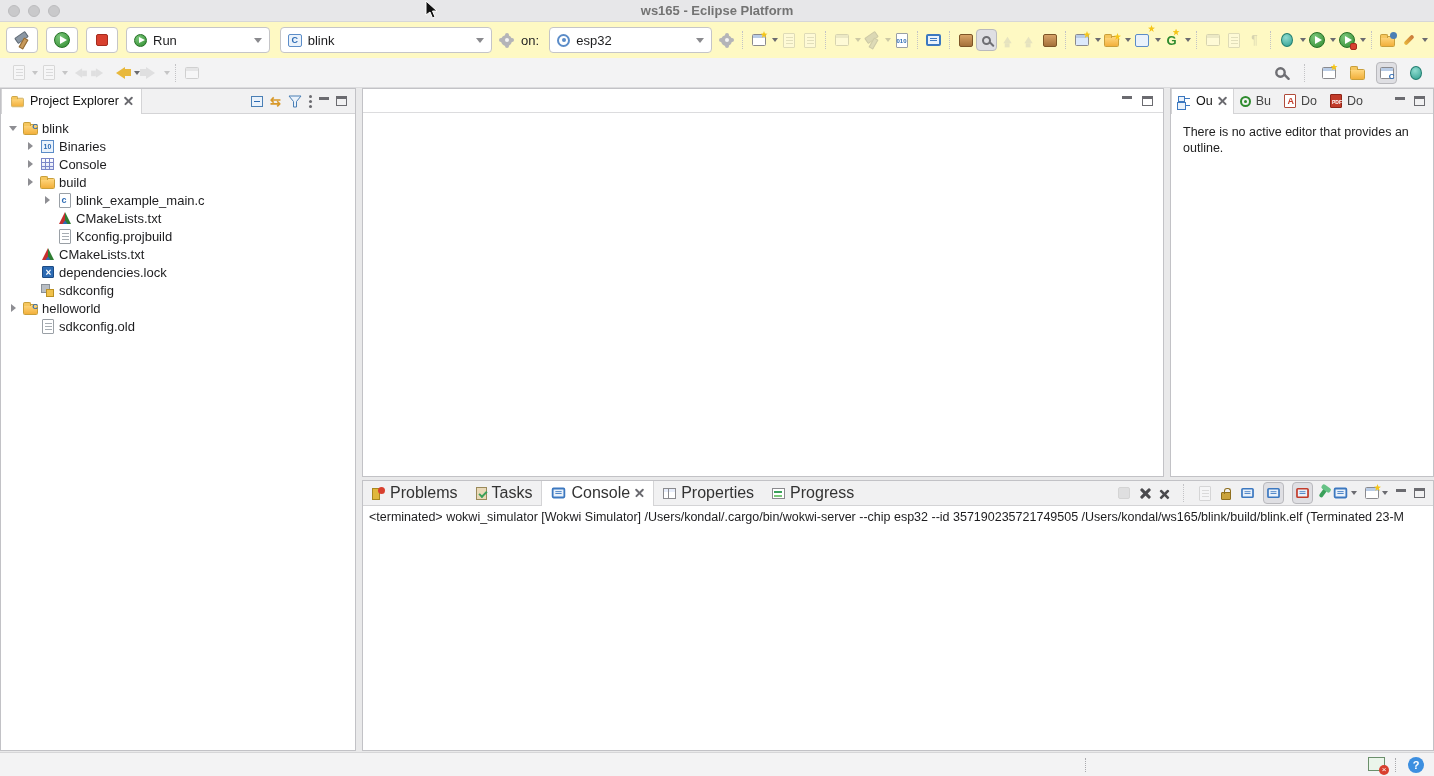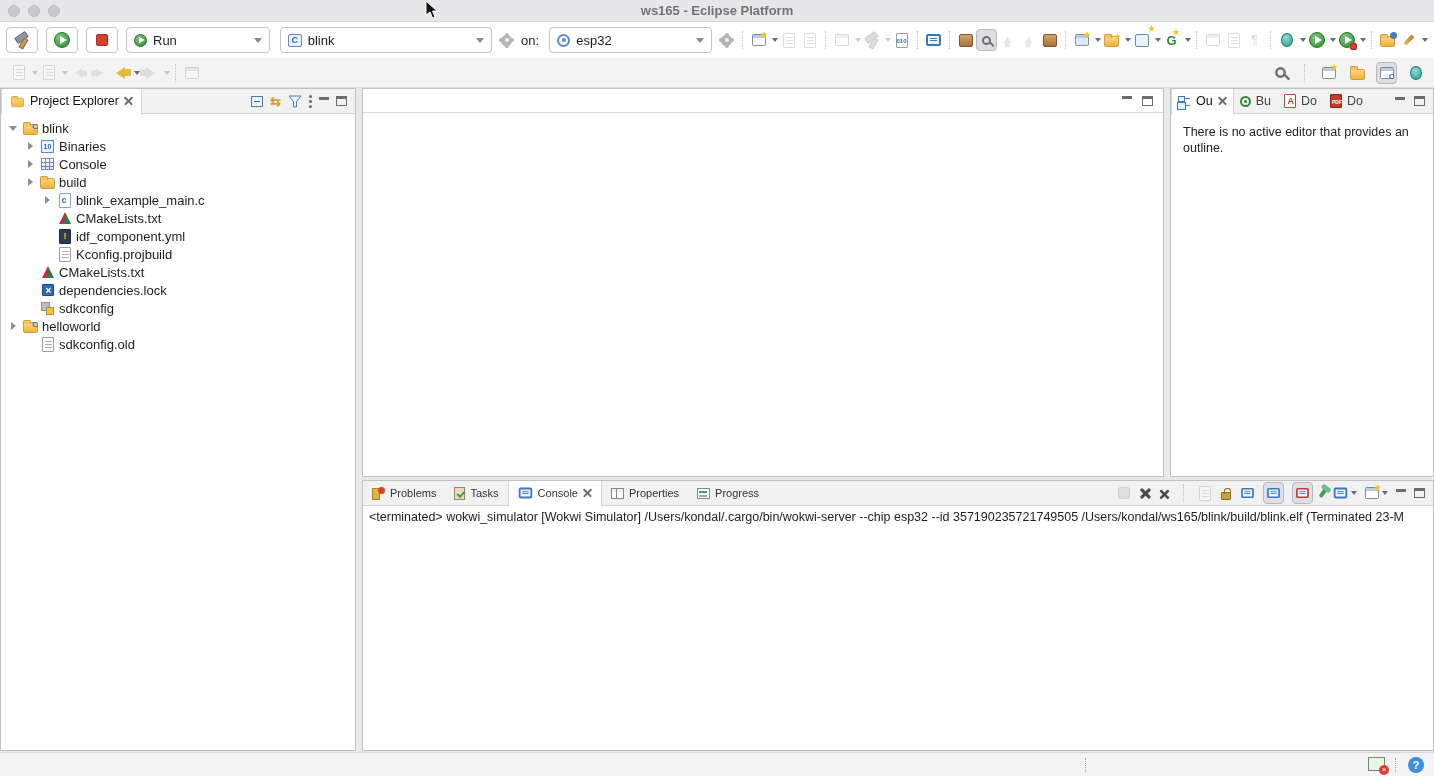--- a/index.html
+++ b/index.html
@@ -6,21 +6,21 @@
   html,body { width:1434px; height:776px; font-family:"Liberation Sans",sans-serif; }
   body { background:#e9e9ea; position:relative; overflow:hidden; color:#1d1d1f; }
 
   
   .titlebar { position:absolute; left:0; top:0; width:1434px; height:22px; background:#e7e7e9; border-bottom:1px solid #d6d6d8; display:flex; align-items:center; }
   .lights { display:flex; gap:8px; margin-left:8px; }
   .light { width:12px; height:12px; border-radius:50%; background:#c9c9cb; border:1px solid #bcbcbe; }
   .wtitle { position:absolute; left:0; right:0; text-align:center; font-size:13px; font-weight:bold; color:#737373; }
 
   
-  .toolbar1 { position:absolute; left:0; top:22px; width:1434px; height:36px; background:#ffffff; display:flex; align-items:center; padding:0 6px; }
+  .toolbar1 { position:absolute; left:0; top:22px; width:1434px; height:36px; background:#fef9c3; display:flex; align-items:center; padding:0 6px; }
   .toolbar2 { position:absolute; left:0; top:58px; width:1434px; height:30px; background:#f3f3f4; border-bottom:1px solid #dcdcde; display:flex; align-items:center; padding:0 8px; }
   .tbtn { height:26px; min-width:32px; background:#fff; border:1px solid #c5c5c8; border-radius:4px; display:inline-flex; align-items:center; justify-content:center; margin-right:8px; }
   .combo { height:26px; background:#fff; border:1px solid #c5c5c8; border-radius:4px; display:inline-flex; align-items:center; padding:0 7px; gap:6px; font-size:13px; }
   .combo .spacer { flex:1; }
   .sep { width:1px; height:18px; border-left:1px dotted #c3c3c6; margin:0 5px; flex:none; }
   .ig { display:inline-flex; align-items:center; gap:2px; }
   .icn { width:21px; height:22px; display:inline-flex; align-items:center; justify-content:center; flex:none; position:relative; }
   .dis { opacity:.33; filter:grayscale(100%); }
   .pressed { background:#dfdfe3; border:1px solid #b9b9bd; border-radius:4px; }
   .dd { width:0; height:0; border-left:3px solid transparent; border-right:3px solid transparent; border-top:4px solid #6b6b70; margin-left:1px; flex:none; }
@@ -110,21 +110,21 @@
   .sdkic::before { content:""; position:absolute; left:0; top:0; width:7px; height:7px; background:#b9bec4; border:1px solid #8a9097; }
   .sdkic::after { content:""; position:absolute; right:0; bottom:0; width:6px; height:6px; background:#f0c14b; border:1px solid #bb9124; }
 
   
   .editor-head { height:24px; border-bottom:1px solid #dcdcde; display:flex; align-items:center; justify-content:flex-end; gap:10px; padding-right:10px; }
 
   
   .outline-msg { padding:10px 12px; font-size:12.5px; line-height:1.3; color:#222; }
 
   
-  .ctab { height:25px; display:flex; align-items:center; gap:5px; padding:0 9px; font-size:11px; color:#333; }
+  .ctab { height:25px; display:flex; align-items:center; gap:5px; padding:0 9px; font-size:16px; color:#333; }
   .ctab.active { background:#fff; border-left:1px solid #d4d4d6; border-right:1px solid #d4d4d6; }
   .console-line { font-size:12.5px; padding:4px 6px; white-space:nowrap; overflow:hidden; }
   .probic { width:13px; height:13px; position:relative; }
   .probic::before { content:""; position:absolute; left:0; top:1px; width:6px; height:10px; background:#e0b73c; border:1px solid #a8871f; }
   .probic::after { content:""; position:absolute; right:0; top:0; width:7px; height:7px; background:#d8402f; border-radius:50%; }
   .taskic { width:11px; height:13px; background:#e9d9b8; border:1px solid #9a8a5a; position:relative; }
   .taskic::after { content:""; position:absolute; left:2px; top:3px; width:6px; height:3px; border-left:2px solid #3aa05a; border-bottom:2px solid #3aa05a; transform:rotate(-45deg); }
   .propic { width:13px; height:11px; border:1px solid #8a8a8e; background:linear-gradient(#e8eefb 30%,#fff 30%); position:relative; }
   .propic::after { content:""; position:absolute; left:4px; top:0; bottom:0; width:1px; background:#8a8a8e; }
   .progic { width:13px; height:11px; border:1px solid #8a8a8e; background:#fff; position:relative; }
@@ -441,27 +441,20 @@
             <polygon points="7,1 1,13 7,13" fill="#c52f2f"></polygon>
             <polygon points="7,1 13,13 7,13" fill="#2e7d32"></polygon>
             <polygon points="4.5,13 9.5,13 7,9.5" fill="#2d6bb4"></polygon>
           </svg>
         </span>
         <span class="tlabel">CMakeLists.txt</span>
       </div>
     <div class="trow" style="--ind:2">
         <span class="tchev"></span>
         <span class="ticon">
-          <span class="cdoc ymldoc"></span>
-        </span>
-        <span class="tlabel">idf_component.yml</span>
-      </div>
-    <div class="trow" style="--ind:2">
-        <span class="tchev"></span>
-        <span class="ticon">
           <span class="docic"></span>
         </span>
         <span class="tlabel">Kconfig.projbuild</span>
       </div>
     <div class="trow" style="--ind:1">
         <span class="tchev"></span>
         <span class="ticon">
           <svg width="14" height="14">
             <polygon points="7,1 1,13 7,13" fill="#c52f2f"></polygon>
             <polygon points="7,1 13,13 7,13" fill="#2e7d32"></polygon>

